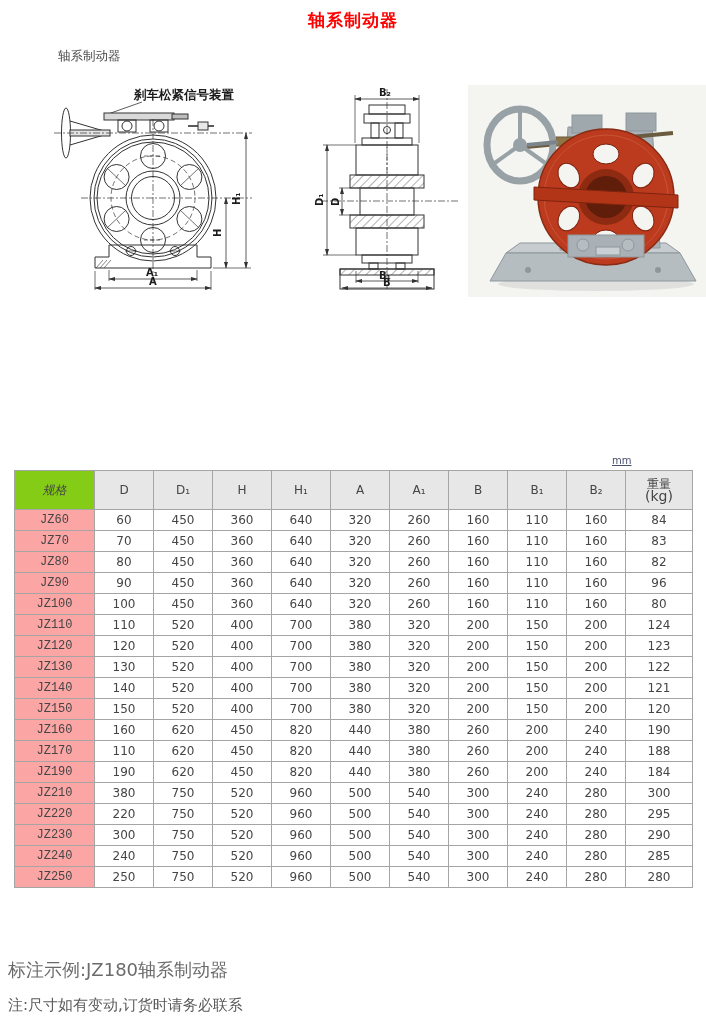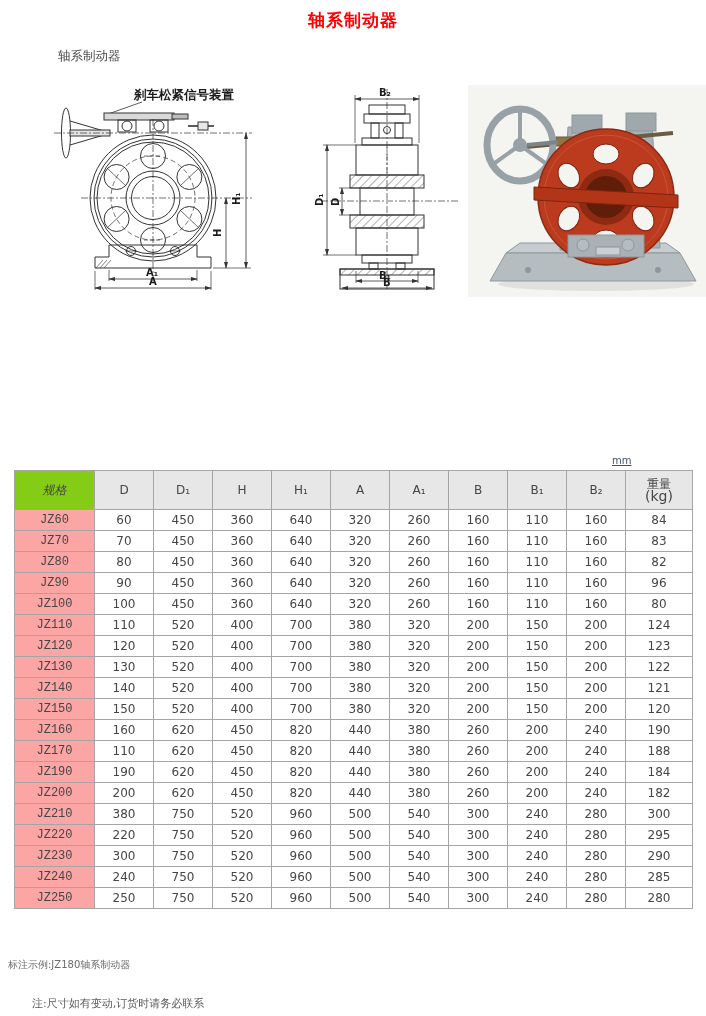--- a/index.html
+++ b/index.html
@@ -19,22 +19,22 @@
   table.spec{position:absolute;top:470px;left:14px;width:678px;border-collapse:collapse;
              table-layout:fixed;font-size:12px;color:#454545;text-align:center;}
   table.spec th,table.spec td{border:1px solid #a5a5a5;padding:0;font-weight:normal;}
   table.spec thead th{height:38px;background:#e7e7e7;}
   table.spec thead th:first-child{background:#84cc16;font-style:italic;}
   table.spec tbody th{background:#fca5a5;font-family:Liberation Mono, monospace;}
   table.spec tbody td{background:#fff;}
   table.spec tbody tr{height:21px;line-height:20px;}
   table.spec .unit{font-size:14px;line-height:11px;padding-bottom:3px;}
   table.spec thead .hl{line-height:14px;padding-top:2px;}
-  .note1{position:absolute;top:958px;left:8px;font-size:10px;color:#6b6b6b;}
-  .note2{position:absolute;top:996px;left:8px;font-size:11px;color:#5a5a5a;margin-left:24px;}
+  .note1{position:absolute;top:958px;left:8px;font-size:18px;color:#6b6b6b;}
+  .note2{position:absolute;top:996px;left:8px;font-size:15px;color:#5a5a5a;}
   svg text{font-family:"DejaVu Sans",sans-serif;}
 </style>
 </head>
 <body>
 
 <div class="page">
 
   <div class="title">轴系制动器</div>
   <div class="subtitle">轴系制动器</div>
 
@@ -391,33 +391,20 @@
           <td>450</td>
           <td>820</td>
           <td>440</td>
           <td>380</td>
           <td>260</td>
           <td>200</td>
           <td>240</td>
           <td>184</td>
         </tr>
         <tr>
-          <th>JZ200</th>
-          <td>200</td>
-          <td>620</td>
-          <td>450</td>
-          <td>820</td>
-          <td>440</td>
-          <td>380</td>
-          <td>260</td>
-          <td>200</td>
-          <td>240</td>
-          <td>182</td>
-        </tr>
-        <tr>
           <th>JZ210</th>
           <td>380</td>
           <td>750</td>
           <td>520</td>
           <td>960</td>
           <td>500</td>
           <td>540</td>
           <td>300</td>
           <td>240</td>
           <td>280</td>

